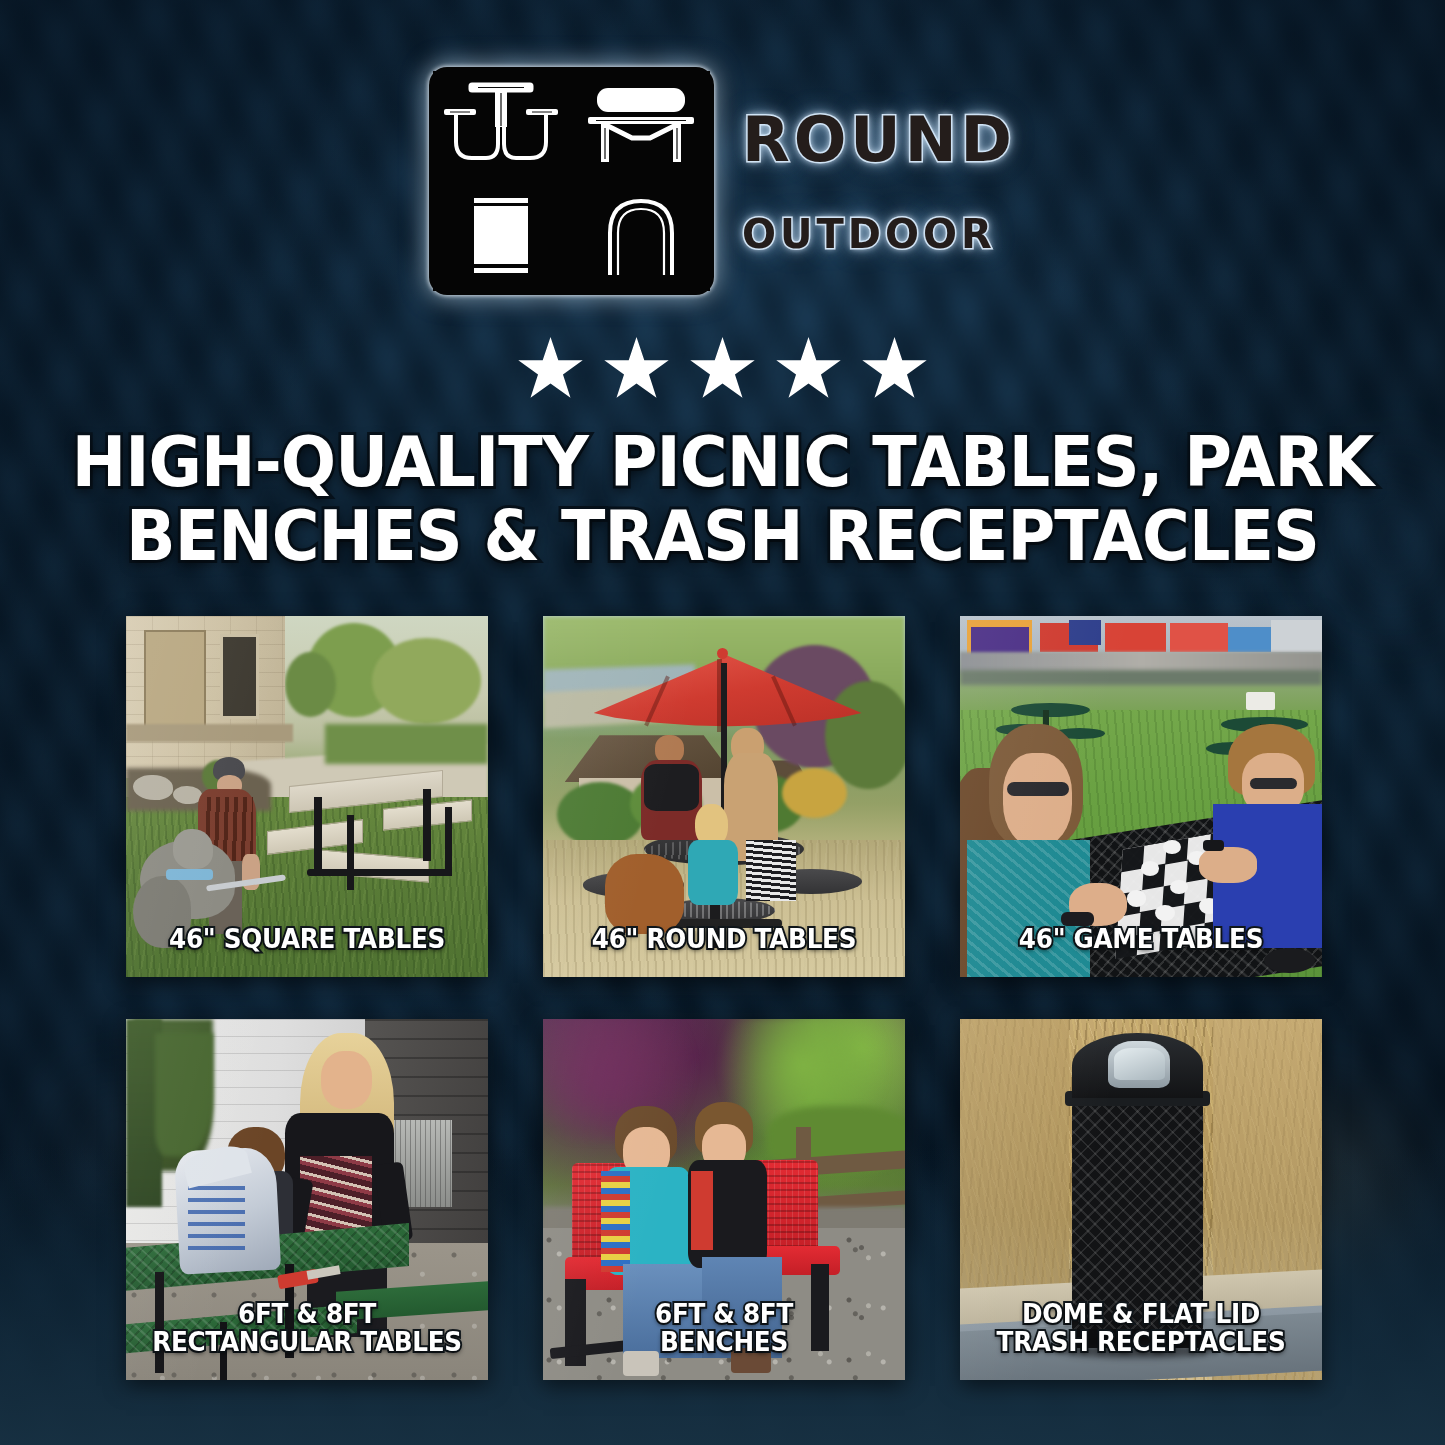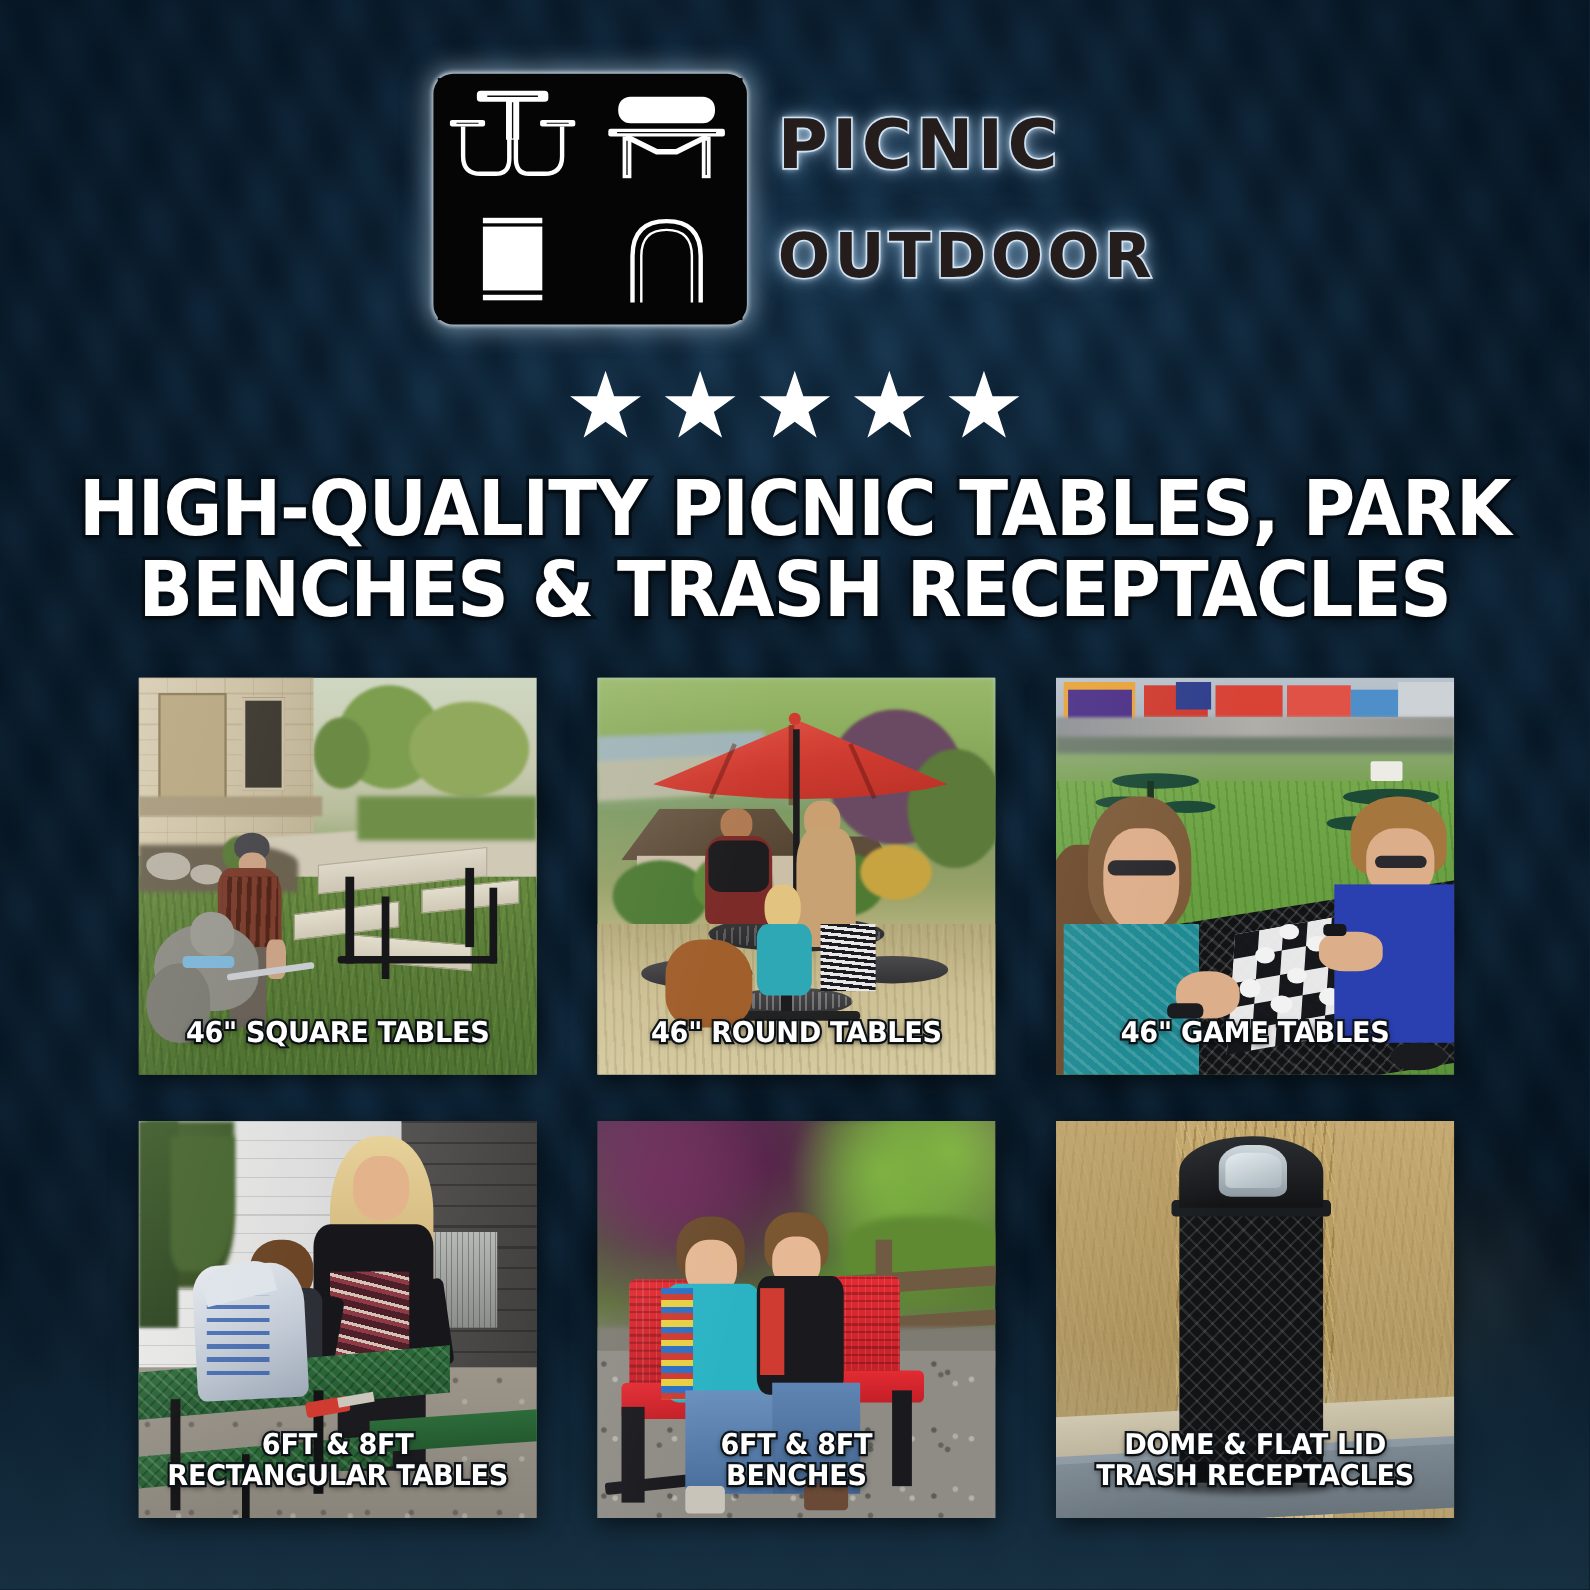--- a/index.html
+++ b/index.html
@@ -94,21 +94,21 @@
     color:#241d1b;
     -webkit-text-stroke:3px #d9e6f2;
     paint-order:stroke fill;
     text-shadow:
       0 0 6px rgba(225,240,255,.95),
       0 0 14px rgba(180,212,240,.75),
       0 0 26px rgba(140,185,225,.45);
     white-space:nowrap;
   }
   .logo-line.l1{font-size:62px;}
-  .logo-line.l2{font-size:56px;margin-top:44px;}
+  .logo-line.l2{font-size:40px;margin-top:44px;}
   .logo-line.l3{font-size:62px;}
 
   
   .stars{
     position:absolute;left:0;right:0;top:332px;height:76px;
     display:flex;align-items:center;justify-content:center;gap:20px;
   }
   .star{
     width:66px;height:66px;background:#ffffff;
     clip-path:polygon(50% 0%,61.8% 35.2%,98.8% 35.2%,68.9% 57.0%,80.3% 92.2%,50% 70.4%,19.7% 92.2%,31.1% 57.0%,1.2% 35.2%,38.2% 35.2%);
@@ -334,21 +334,21 @@
         <svg width="122" height="98" viewBox="0 0 122 98">
           <g fill="none" stroke="#fff" stroke-width="4">
             <path d="M30 88 L30 46 Q30 14 61 14 Q92 14 92 46 L92 88"></path>
             <path d="M38 88 L38 46 Q38 22 61 22 Q84 22 84 46 L84 88" stroke-width="2.2"></path>
           </g>
         </svg>
       </div>
     </div>
 
     <div class="logo-text">
-      <div class="logo-line l1">PICNIC</div>
+      <div class="logo-line l1">ROUND</div>
       <div class="logo-line l2">OUTDOOR</div>
     </div>
   </div>
 
   <div class="stars">
     <div class="star"></div>
     <div class="star"></div>
     <div class="star"></div>
     <div class="star"></div>
     <div class="star"></div>

